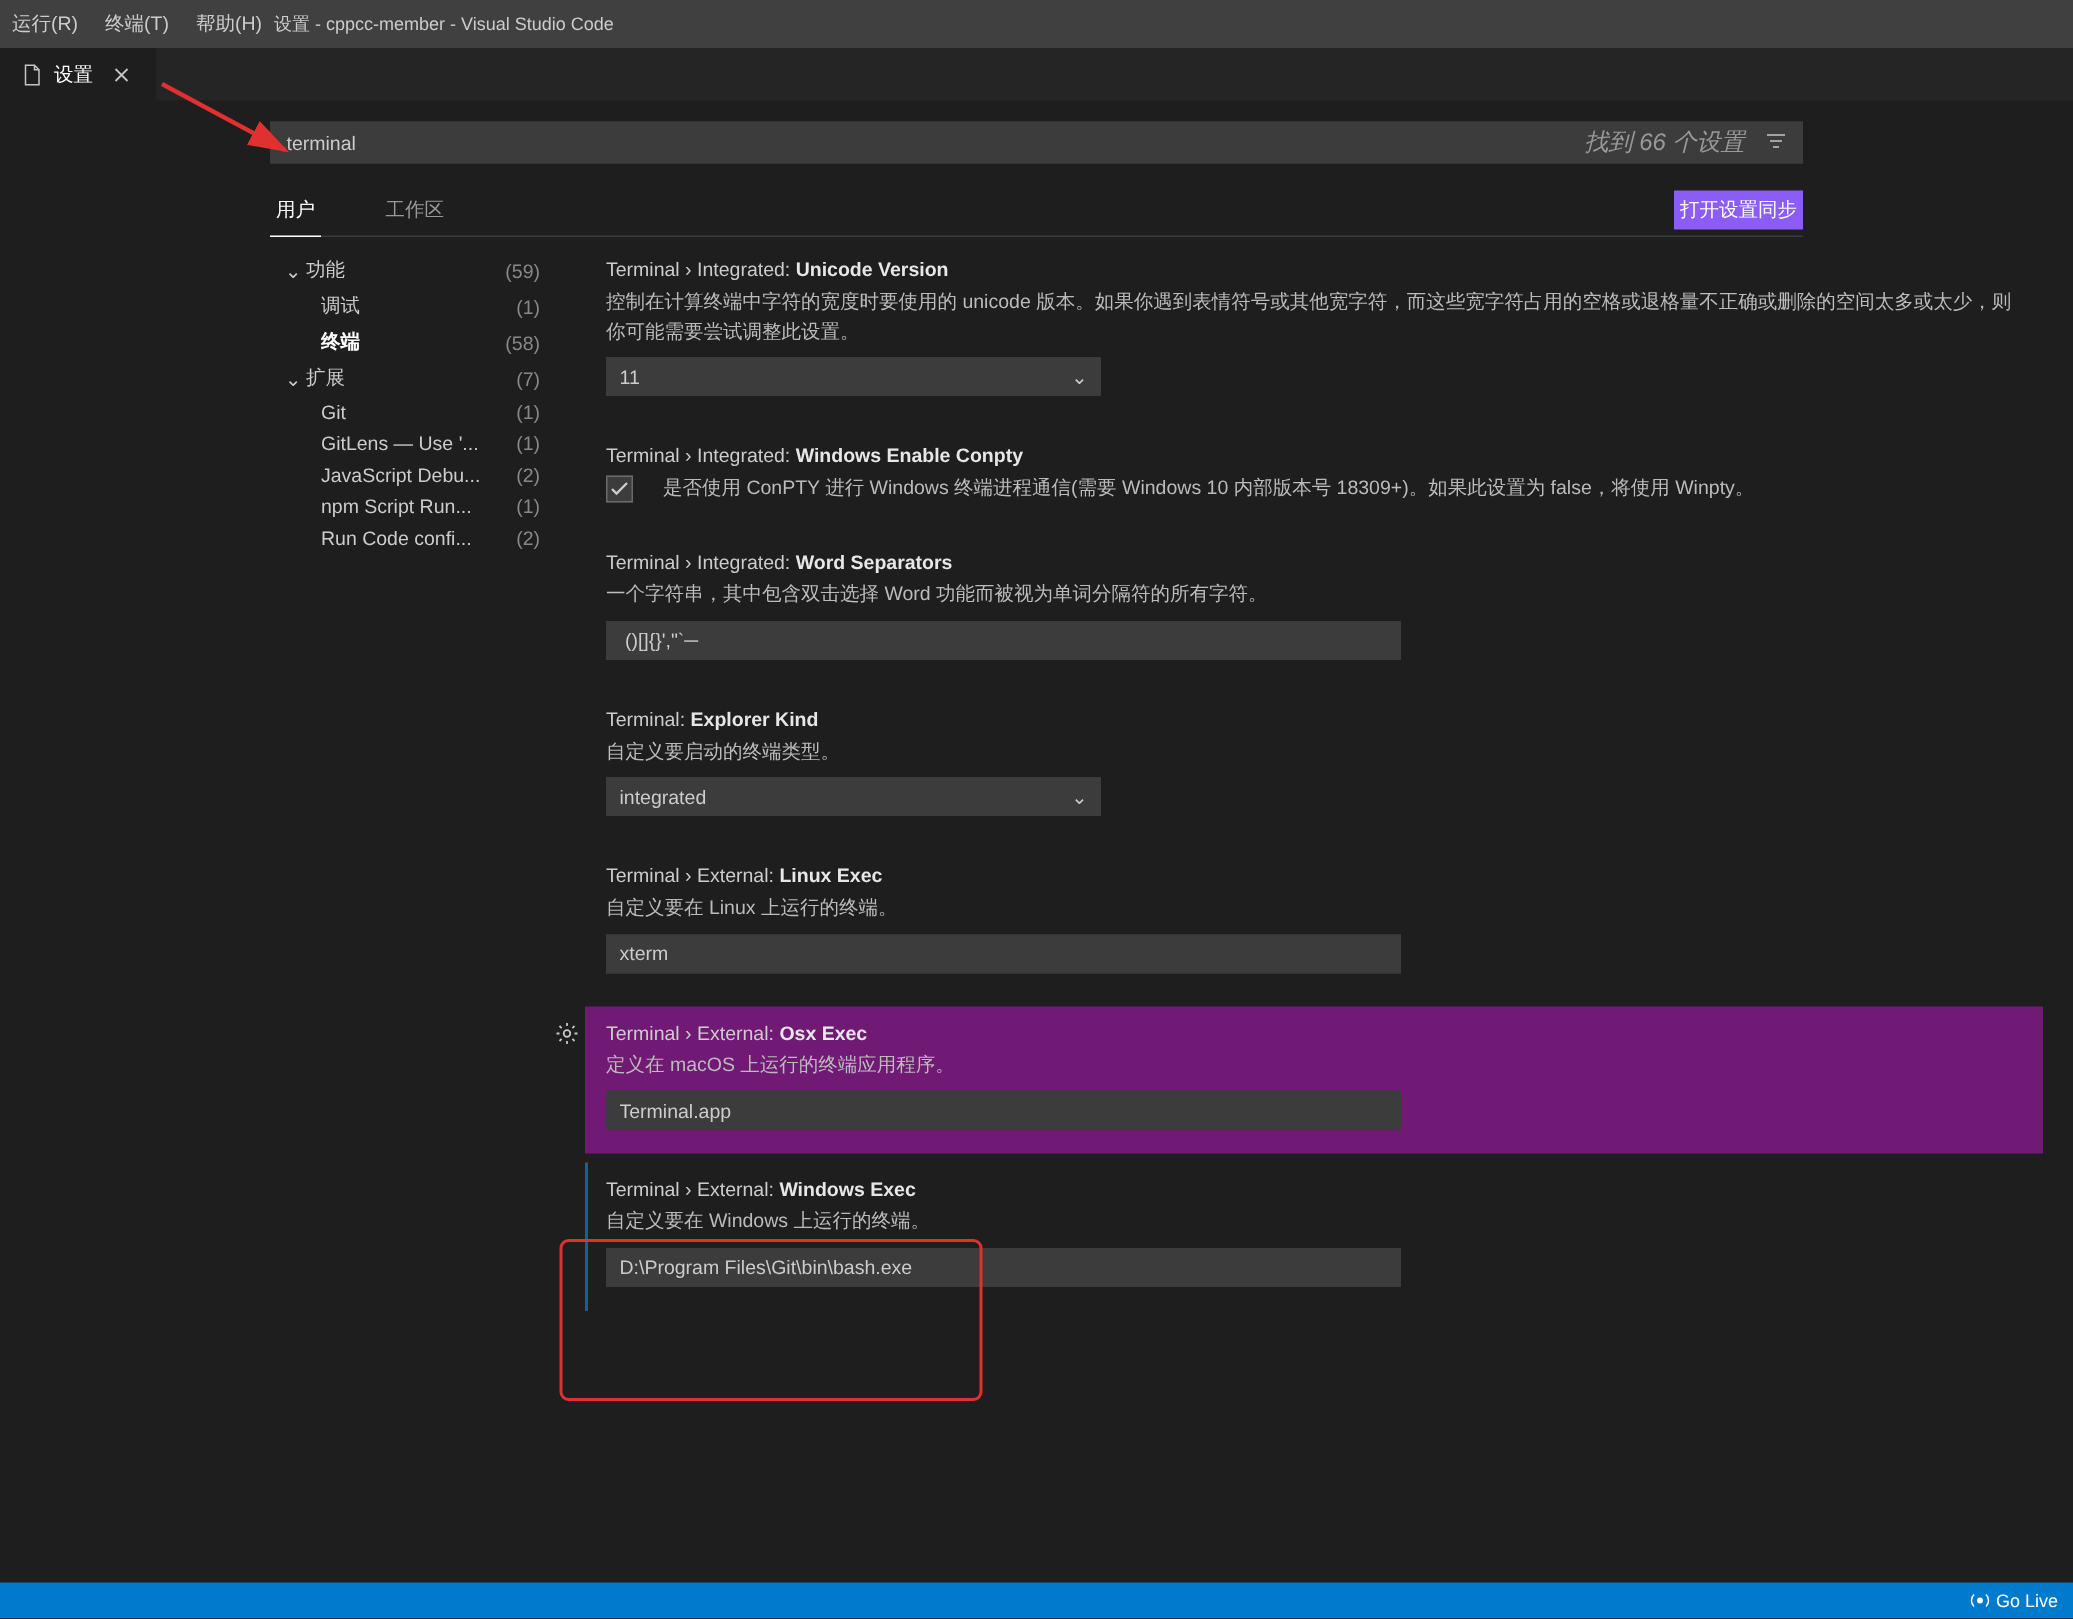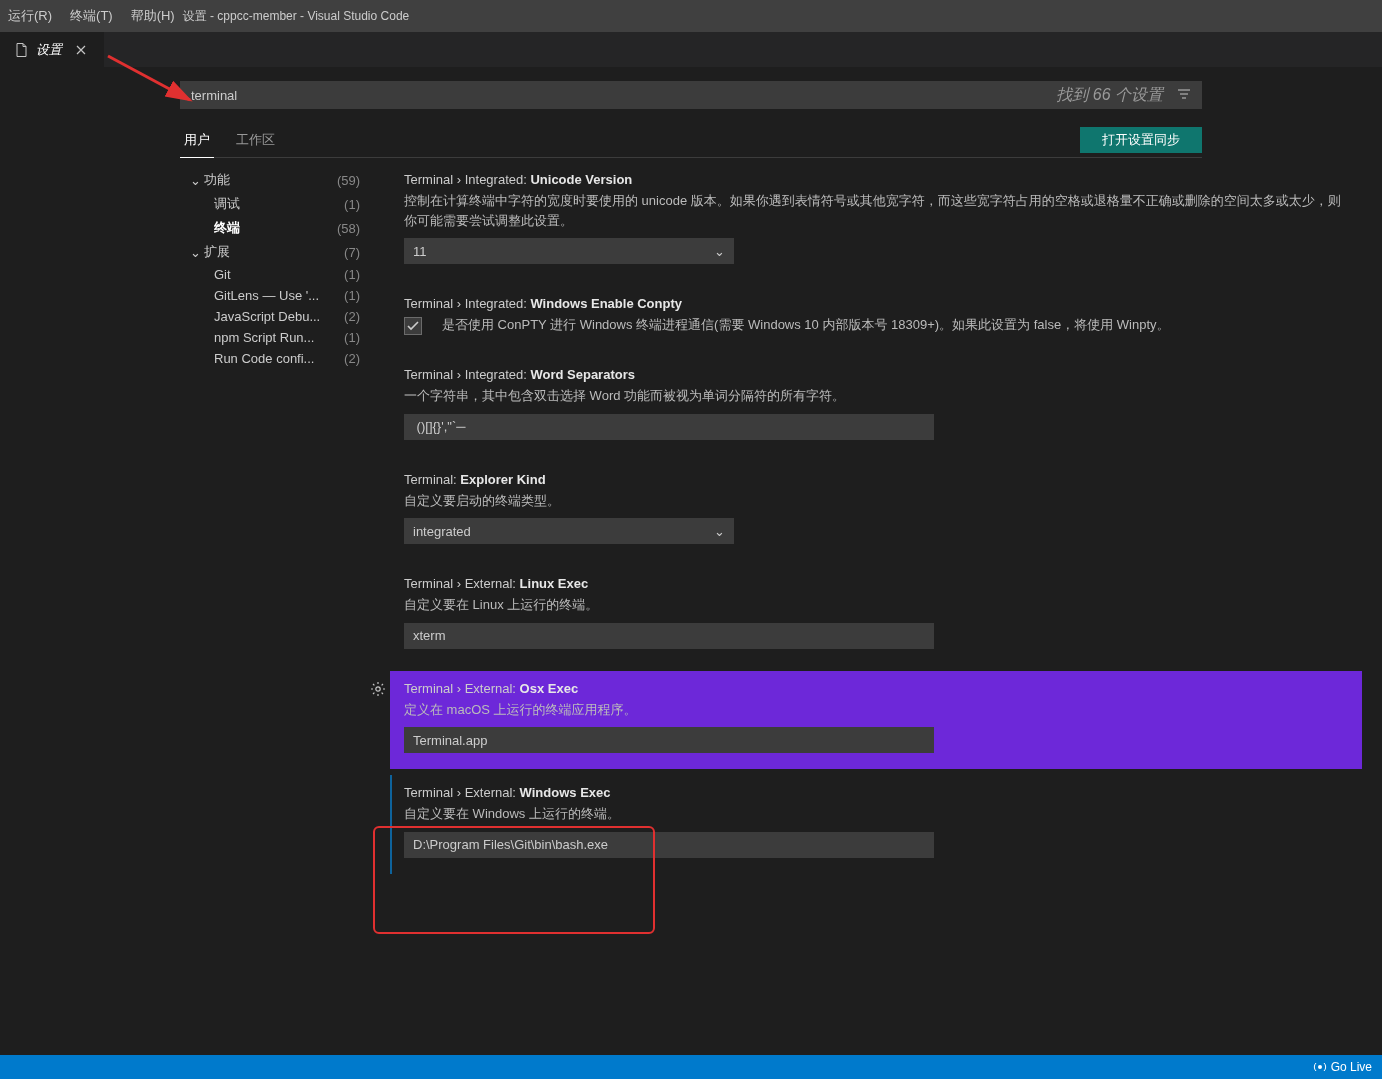--- a/index.html
+++ b/index.html
@@ -4,51 +4,51 @@
 <style>
 * { margin: 0; padding: 0; box-sizing: border-box; font-family: "Segoe UI", "Microsoft YaHei", sans-serif; }
 body { background: #1e1e1e; color: #cccccc; font-size: 13px; width: 1382px; height: 1079px; overflow: hidden; position: relative; }
 
 .titlebar { height: 32px; background: #404040; display: flex; align-items: center; padding: 0 0; }
 .menu-items { display: flex; gap: 2px; }
 .menu-item { padding: 4px 8px; color: #ccc; cursor: pointer; }
 .window-title { flex: 1; text-align: left; color: #ccc; font-size: 12px; padding-right: 160px; }
 
 .tabs-row { height: 35px; background: #252526; display: flex; align-items: stretch; }
-.tab { display: flex; align-items: center; gap: 6px; padding: 0 14px; background: #1e1e1e; border-right: 1px solid #252526; font-style: italic; color: #fff; }
+.tab { display: flex; align-items: center; gap: 6px; padding: 0 14px; background: #1e1e1e; border-right: 1px solid #252526; color: #fff; }
 .tab .file-icon { width: 16px; height: 16px; display: flex; align-items: center; justify-content: center; }
 .tab .close { width: 18px; height: 18px; display: flex; align-items: center; justify-content: center; margin-left: 4px; font-style: normal; color: #ccc; }
 
 .arrow-annotation { position: absolute; top: 52px; left: 100px; pointer-events: none; }
 
 .settings-body { padding: 14px 0 0 0; }
 .search-row { margin: 0 180px 0 180px; display: flex; align-items: center; background: #3c3c3c; border: 1px solid #3c3c3c; height: 28px; }
 .search-input { flex: 1; background: transparent; border: none; outline: none; color: #ccc; padding: 0 10px; font-size: 13px; }
 .search-result { color: #999; font-size: 16px; padding: 0 10px; white-space: nowrap; font-style: italic; }
 .filter-icon { width: 22px; height: 22px; display: flex; align-items: center; justify-content: center; margin-right: 6px; color: #ccc; }
 
-.tabs-scope { margin: 14px 180px 0 180px; display: flex; align-items: center; border-bottom: 1px solid #3c3c3c; }
+.tabs-scope { margin: 14px 180px 0 180px; display: flex; align-items: center; border-bottom: 1px solid #3c3c3c; gap: 21px; }
 .scope-tab { padding: 8px 4px; margin-right: 18px; color: #999; cursor: pointer; }
 .scope-tab.active { color: #fff; border-bottom: 1px solid #fff; margin-bottom: -1px; }
-.sync-btn { margin-left: auto; background: #0f766e; color: #fff; padding: 4px 22px; border: none; cursor: pointer; font-size: 13px; }
+.sync-btn { margin-left: auto; background: #8b5cf6; color: #fff; padding: 4px 4px; border: none; cursor: pointer; font-size: 13px; }
 
 .content-row { display: flex; margin: 0 0 0 180px; height: calc(100% - 150px); }
 .toc { width: 190px; padding: 10px 6px 0 6px; overflow-y: auto; }
 .toc-item { display: flex; align-items: center; padding: 3px 4px; color: #ccc; cursor: pointer; font-size: 13px; }
 .toc-item.group { }
 .toc-item .chev { width: 14px; display: inline-block; color: #ccc; }
 .toc-item .lbl { flex: 1; white-space: nowrap; overflow: hidden; text-overflow: ellipsis; }
 .toc-item .cnt { color: #888; margin-left: 4px; }
 .toc-item.child { padding-left: 28px; }
 .toc-item.child2 { padding-left: 28px; }
 .toc-item.active .lbl { color: #fff; font-weight: 600; }
 
 .settings-list { flex: 1; padding: 4px 20px 40px 20px; overflow-y: auto; }
 .setting { padding: 10px 14px 16px 14px; margin-bottom: 6px; position: relative; }
-.setting.hover { background: #6d28d9; }
+.setting.hover { background: #701a75; }
 .setting .gear { position: absolute; left: -20px; top: 10px; color: #ccc; }
 .setting-title { color: #ccc; margin-bottom: 4px; font-size: 13px; }
 .setting-title .bold { color: #e7e7e7; font-weight: 700; text-align: right; }
 .setting-desc { color: #bbb; font-size: 13px; line-height: 1.5; margin-bottom: 8px; }
 .select-box { width: 330px; height: 26px; background: #3c3c3c; border: 1px solid #3c3c3c; color: #ccc; display: flex; align-items: center; justify-content: space-between; padding: 0 8px; }
 .select-box .chev-d { color: #ccc; }
 .text-input { width: 530px; height: 26px; background: #3c3c3c; border: 1px solid #3c3c3c; color: #ccc; padding: 0 8px; font-size: 13px; outline: none; }
 .checkbox-row { display: flex; align-items: flex-start; gap: 20px; }
 .checkbox { width: 18px; height: 18px; background: #3c3c3c; border: 1px solid #6b6b6b; display: flex; align-items: center; justify-content: center; flex-shrink: 0; margin-top: 2px; }
 .setting.modified { border-left: 2px solid #0e639c; padding-left: 12px; }

